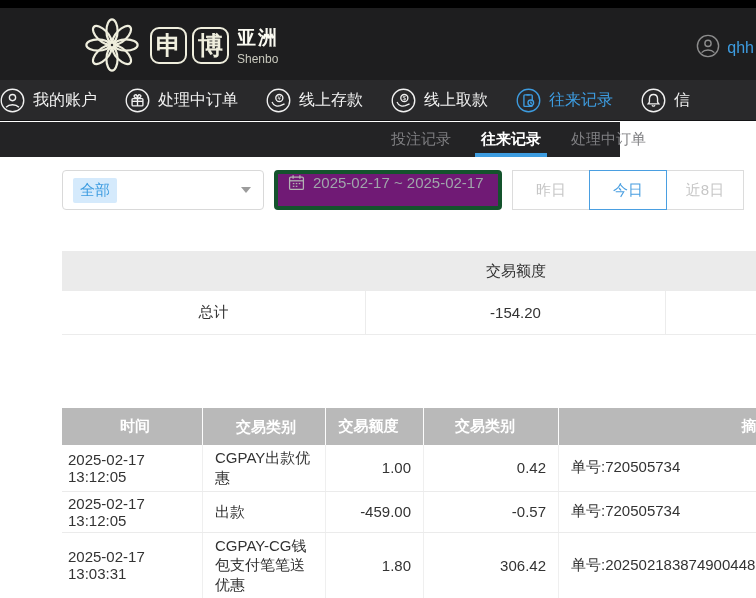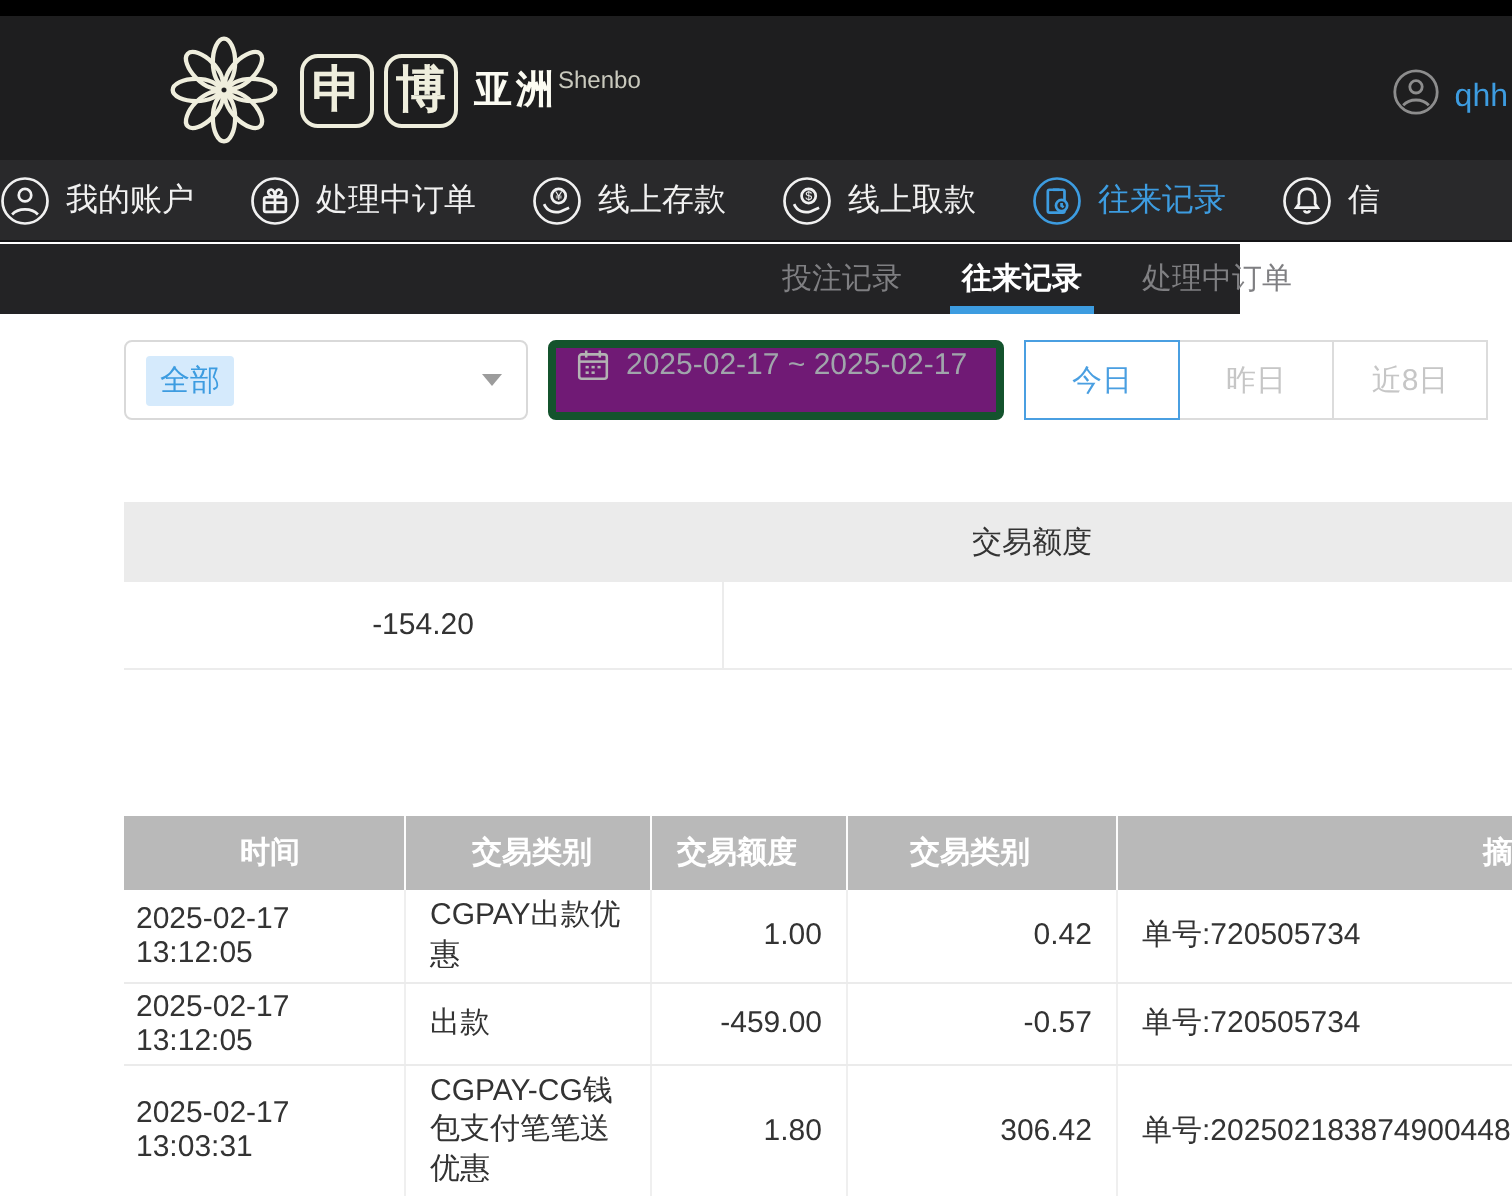--- a/index.html
+++ b/index.html
@@ -13,21 +13,21 @@
   
   .topstrip { position:absolute; top:0; left:0; width:756px; height:8px; background:#000; }
   .logobar  { position:absolute; top:8px; left:0; width:756px; height:72px; background:#1e1e1f; }
   .brand { position:absolute; left:84px; top:10px; display:flex; align-items:center; gap:10px; }
   .flower-icon svg { display:block; }
   .brand-box {
     width:37px; height:37px; border:2px solid #efeedd; border-radius:9px;
     color:#efeedd; font-size:25px; line-height:33px; text-align:center; font-weight:700;
   }
   .brand-box + .brand-box { margin-left:-5px; }
-  .brand-region { display:flex; flex-direction:row; justify-content:center; margin-left:-2px; }
+  .brand-region { display:flex; flex-direction:column; justify-content:center; margin-left:-2px; }
   .brand-region .cn { color:#fbfbf2; font-size:19px; font-weight:700; letter-spacing:2px; }
   .brand-region .en { color:#c9c9bd; font-size:12px; margin-top:1px; }
   .userbox { position:absolute; right:0; top:26px; display:flex; align-items:center; gap:7px; padding-right:2px; }
   .userbox .uname { color:#3d9ce0; font-size:16px; }
   
   .navbar {
     position:absolute; top:80px; left:0; width:756px; height:41px;
     background:#29292b; border-bottom:1px solid #141416;
     display:flex; align-items:center; gap:28px; overflow:hidden;
   }
@@ -221,33 +221,34 @@
         <line x1="4.5" y1="9" x2="6" y2="9"></line>
           <line x1="7.3" y1="9" x2="8.8" y2="9"></line>
           <line x1="10.1" y1="9" x2="11.6" y2="9"></line>
         <line x1="4.5" y1="11.6" x2="6" y2="11.6"></line>
           <line x1="7.3" y1="11.6" x2="8.8" y2="11.6"></line>
       </svg>
     </span>
     <span class="date-text">2025-02-17 ~ 2025-02-17</span>
   </div>
   <div class="btn-group">
+    <button class="qbtn">昨日</button>
     <button class="qbtn active">今日</button>
-    <button class="qbtn">昨日</button>
     <button class="qbtn">近8日</button>
   </div>
 </div>
 
 <div class="sumtable">
   <div class="sum-head">
     <div class="c1"></div>
     <div class="c2">交易额度</div>
     <div class="c3"></div>
   </div>
   <div class="sum-body">
+    <div class="c1">总计</div>
     <div class="c2">-154.20</div>
     <div class="c3"></div>
   </div>
 </div>
 
 <div class="txtable">
   <div class="thead">
     <div class="col-time">时间</div>
     <div class="col-type">交易类别</div>
     <div class="col-amt">交易额度</div>

